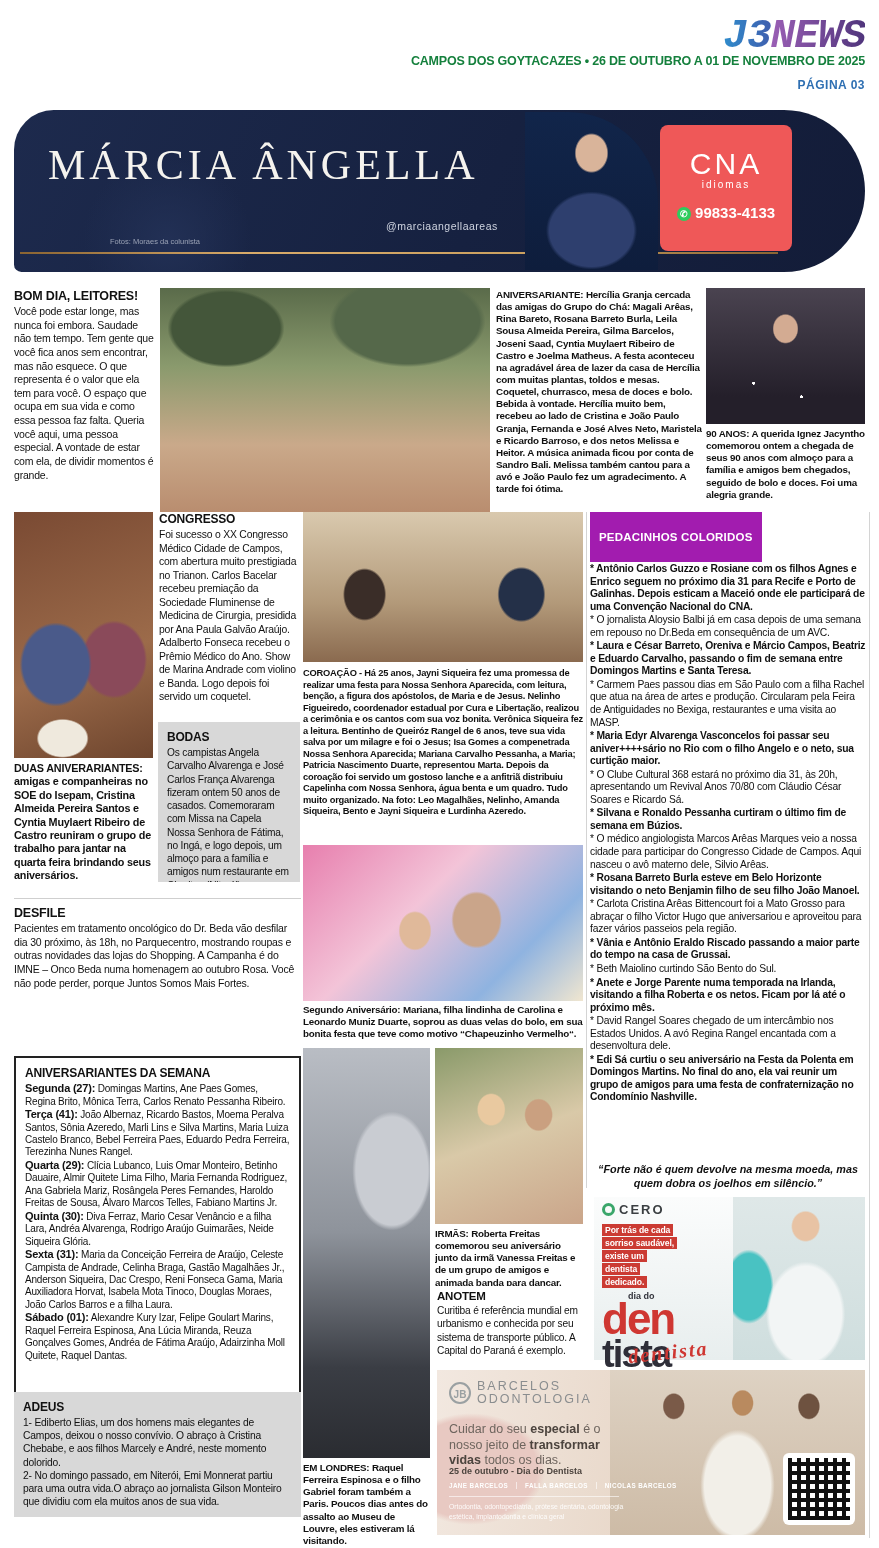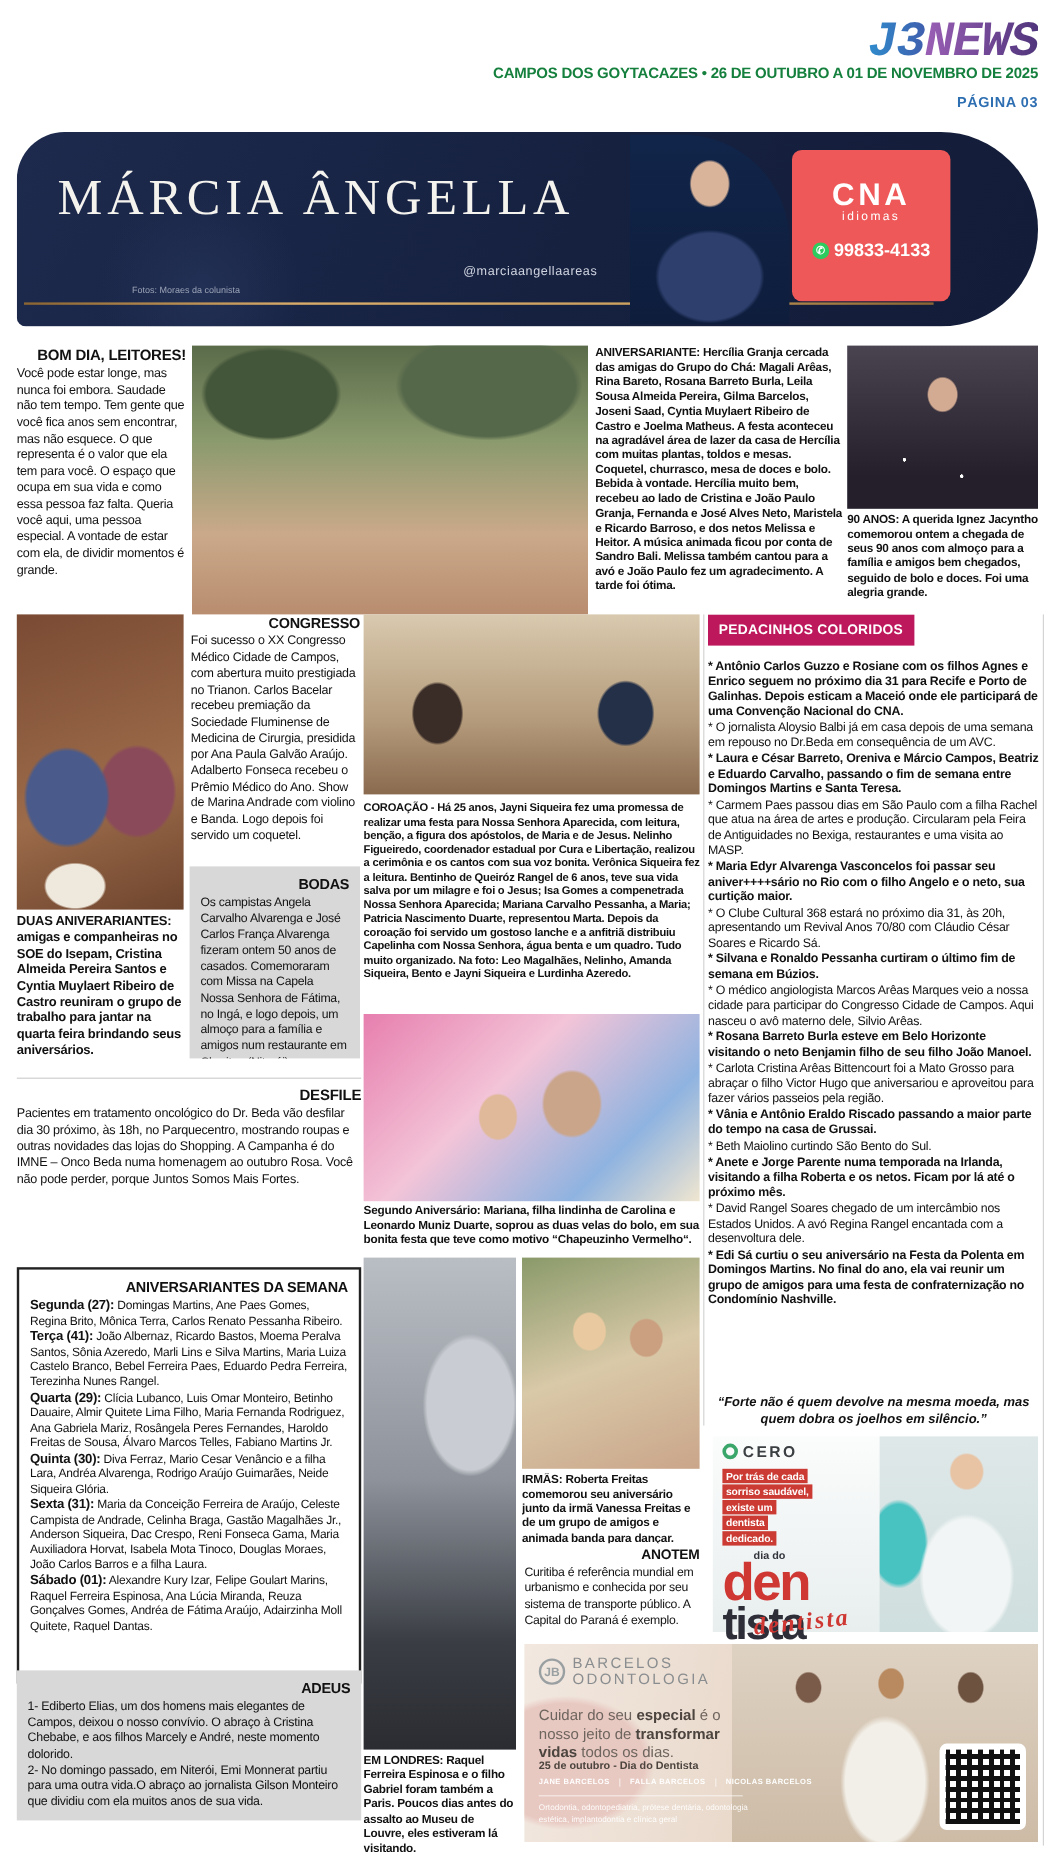--- a/index.html
+++ b/index.html
@@ -21,28 +21,28 @@
       border-radius:54px 110px 110px 10px;overflow:hidden;}
   .banner-title{font-family:"Liberation Serif",serif;color:#f5f3ee;font-size:42px;letter-spacing:4px;line-height:1;}
   .banner-handle{color:#cfd4e0;font-size:10.5px;letter-spacing:0.5px;}
   .banner-credit{color:#9aa2b5;font-size:7.5px;}
   .goldline{height:2px;background:linear-gradient(90deg,#8a6432,#d8ab6a 30%,#caa05f 70%,#8a6432);}
   .ph-columnist{background:
       radial-gradient(34px 40px at 50% 26%, #d9b49a 0 45%, transparent 50%),
       radial-gradient(70px 60px at 50% 75%, #2e3f6e 0 60%, transparent 65%),
       linear-gradient(180deg,#11254a,#0e1d3c);border-radius:0 90px 0 0;}
   .cna{background:#ef5858;border-radius:8px;color:#fff;text-align:center;}
-  .cna-brand{font-weight:bold;font-size:26px;letter-spacing:3px;line-height:1;}
+  .cna-brand{font-weight:normal;font-size:30px;letter-spacing:3px;line-height:1;}
   .cna-sub{font-size:10px;letter-spacing:2px;}
   .cna-phone{font-weight:bold;font-size:15px;}
   .wa{display:inline-block;width:14px;height:14px;border-radius:50%;background:#2ecc5e;color:#fff;
       font-size:9px;line-height:14px;text-align:center;vertical-align:1px;}
 
   
-  .h1{font-weight:bold;font-size:12.5px;letter-spacing:-0.2px;margin:0 0 2px 0;text-align:right;}
+  .h1{font-weight:bold;font-size:12.5px;letter-spacing:-0.2px;margin:0 0 2px 0;}
   .body{font-size:10.5px;line-height:1.3;letter-spacing:-0.2px;margin:0;}
   .cap{font-weight:bold;letter-spacing:-0.2px;line-height:1.24;margin:0;}
   .graybox{background:#d8d8d8;padding:8px 9px;box-sizing:border-box;}
   .borderbox{border:2px solid #222;padding:8px 9px;box-sizing:border-box;}
   .hr{height:1px;background:#cfcfcf;}
   .vr{width:1px;background:#d4d4d4;}
 
   
   .ph{overflow:hidden;}
   .ph-group{background:
@@ -69,22 +69,22 @@
       linear-gradient(135deg,#e77fae,#f3c4d8 40%,#8fb3e0 75%,#f0e6d0);}
   .ph-london{background:
       radial-gradient(60px 90px at 70% 30%, #c9ccd2 0 60%, transparent 66%),
       linear-gradient(180deg,#b9bdc4,#8e939b 45%,#3a3d44 78%,#2a2c31);}
   .ph-sisters{background:
       radial-gradient(26px 30px at 38% 35%, #e9c9a0 0 50%, transparent 55%),
       radial-gradient(26px 30px at 70% 38%, #caa080 0 50%, transparent 55%),
       linear-gradient(160deg,#8a9a6a,#d9c9a8 50%,#caa58a);}
 
   
-  .ped-title{display:inline-block;background:#be185d;color:#fff;font-weight:bold;font-size:11.5px;
-      letter-spacing:0.2px;padding:7px 9px;margin-bottom:12px;}
+  .ped-title{display:inline-block;background:#a21caf;color:#fff;font-weight:bold;font-size:11.5px;
+      letter-spacing:0.2px;padding:19px 9px;margin-bottom:1px;}
   .ped-item{font-size:10.3px;line-height:1.22;letter-spacing:-0.2px;margin:0 0 1px 0;}
   .ped-item.bold{font-weight:bold;}
   .quote{font-weight:bold;font-style:italic;font-size:10.8px;text-align:center;line-height:1.3;}
 
   
   .entry{font-size:10px;line-height:1.24;letter-spacing:-0.2px;margin:0;}
   .entry .day{font-size:11px;}
   .adeus-item{font-size:10.3px;line-height:1.28;letter-spacing:-0.2px;margin:0;}
 
   

